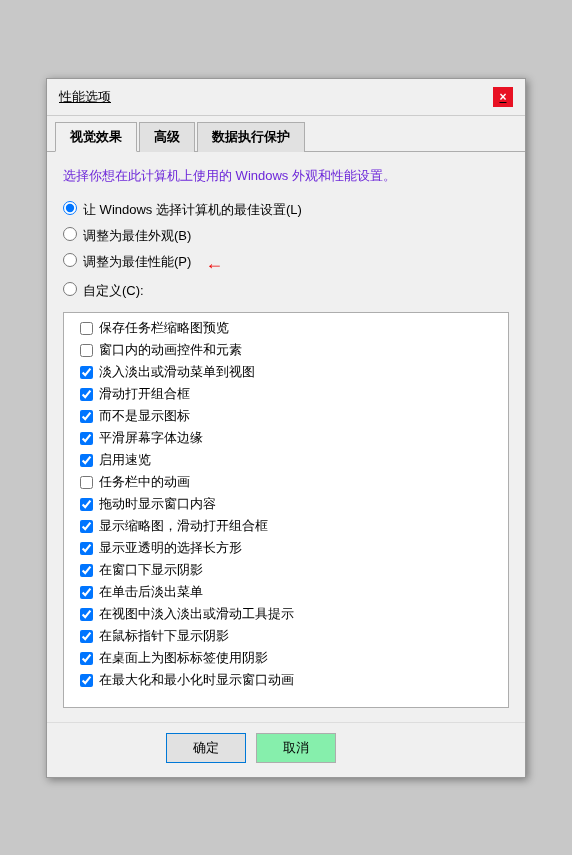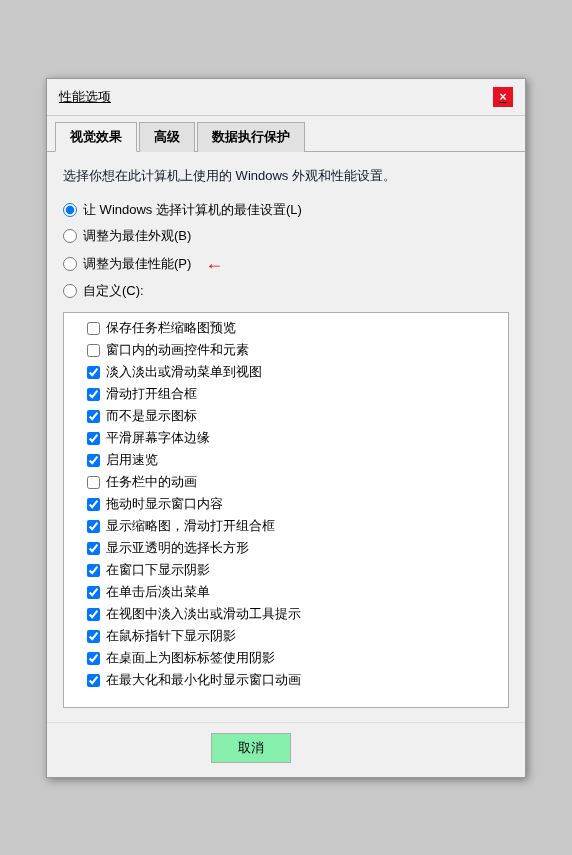--- a/index.html
+++ b/index.html
@@ -72,47 +72,47 @@
       z-index: 1;
     }
     .content {
       padding: 14px 16px;
       flex: 1;
       display: flex;
       flex-direction: column;
     }
     .description {
       font-size: 13px;
-      color: #0f172a;
+      color: #6d28d9;
       margin-bottom: 16px;
       line-height: 1.5;
     }
     .radio-group {
       display: flex;
       flex-direction: column;
       gap: 8px;
       margin-bottom: 10px;
     }
     .radio-item {
       display: flex;
-      align-items: center;
+      align-items: flex-start;
       gap: 6px;
       cursor: pointer;
     }
     .radio-item input[type="radio"] {
       width: 14px;
       height: 14px;
       margin: 0;
       cursor: pointer;
     }
     .checkbox-list-container {
       border: 1px solid #adadad;
       background: #fff;
       margin-top: 2px;
-      padding: 4px 19px;
+      padding: 4px 12px;
       height: 350px;
       overflow-y: auto;
       flex: 1;
     }
     .checkbox-item {
       display: flex;
       align-items: center;
       gap: 6px;
       padding: 2px 4px;
       cursor: pointer;
@@ -268,16 +268,17 @@
         <span>在桌面上为图标标签使用阴影</span>
       </label>
       <label class="checkbox-item">
         <input type="checkbox" checked="" style="">
         <span>在最大化和最小化时显示窗口动画</span>
       </label>
     </div>
   </div>
 
   <div class="footer">
+    <button class="btn primary">确定</button>
     <button class="btn">取消</button>
     <button class="btn" style="visibility:hidden; min-width:60px;">应用</button>
   </div>
 </div>
 
 </body></html>

